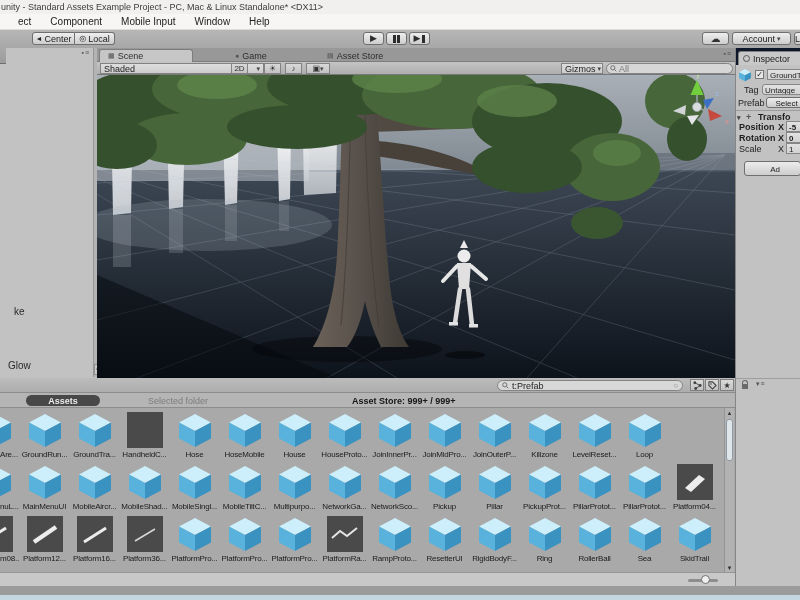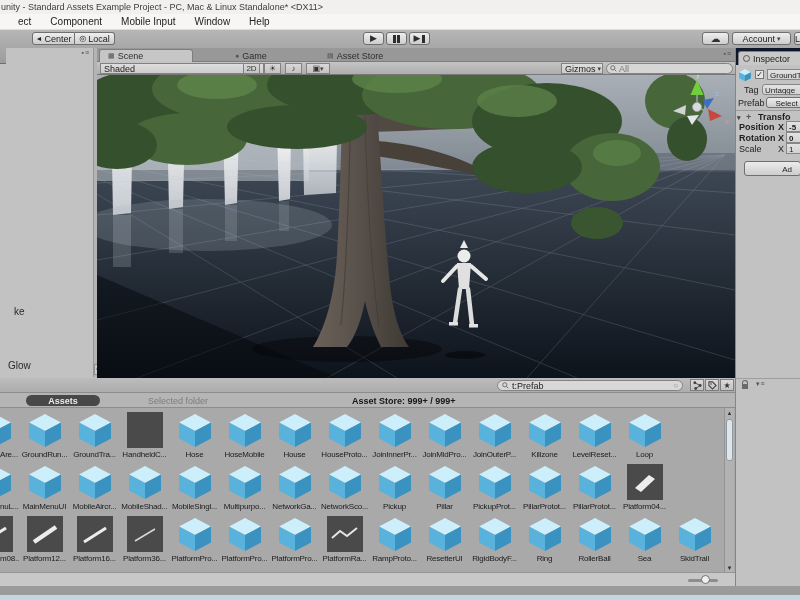--- a/index.html
+++ b/index.html
@@ -198,21 +198,21 @@
       <span class="ticon">▤</span>
       <span>Asset Store</span>
     </div>
     <span class="tiny-icons" style="right:3px; top:2px;">▪≡</span>
   </div>
   <div class="scenebar">
     <div class="sfield" style="left:3px; width:164px; justify-content:space-between;">
       <span>Shaded</span>
       <span class="caret">▾</span>
     </div>
-    <div class="mini-toggle" style="left:146px;">
+    <div class="mini-toggle" style="left:134px;">
       <span>2D</span>
     </div>
     <div class="mini-toggle" style="left:167px;">
       <span>☀</span>
     </div>
     <div class="mini-toggle" style="left:188px;">
       <span>♪</span>
     </div>
     <div class="mini-toggle" style="left:209px; width:24px;">
       <span>▣</span>
@@ -398,21 +398,21 @@
     <span style="position:absolute; left:3px;">Rotation</span>
     <span style="position:absolute; left:42px;">X</span>
     <div class="ifield" style="left:50px; top:-1px; width:15px;">0</div>
   </div>
   <div class="irow" style="top:96px;">
     <span style="position:absolute; left:3px;">Scale</span>
     <span style="position:absolute; left:42px;">X</span>
     <div class="ifield" style="left:50px; top:-1px; width:15px;">1</div>
   </div>
 
-  <div class="ifield ibtn" style="left:8px; top:113px; width:57px; height:15px; text-align:right; padding-right:8px; padding-top:3px;">Ad</div>
+  <div class="ifield ibtn" style="left:8px; top:113px; width:57px; height:15px; text-align:right; padding-right:20px; padding-top:3px;">Ad</div>
 
   <div style="position:absolute; left:0; top:330px; width:65px; border-top:1px solid #9e9e9e;"></div>
   <div class="mini-lock" style="left:6px; top:336px;"></div>
   <span class="tiny-icons" style="left:20px; top:332px;">▾≡</span>
 </div>
 
 <div class="abs proj">
   <div class="proj-toolbar">
     <div class="proj-search">
       <svg width="7" height="7" viewBox="0 0 10 10">
@@ -601,20 +601,28 @@
               <polygon points="35,11.5 19,20 19,36 35,27.5" fill="#3a92c0"></polygon>
             </svg></div>
     <div class="asset-label">MobileSingl...</div>
   </div>
         <div class="asset-cell">
     <div class="asset-icon"><svg width="38" height="38" viewBox="0 0 38 38">
               <polygon points="19,3 35,11.5 19,20 3,11.5" fill="#cdeefb"></polygon>
               <polygon points="3,11.5 19,20 19,36 3,27.5" fill="#58b2dc"></polygon>
               <polygon points="35,11.5 19,20 19,36 35,27.5" fill="#3a92c0"></polygon>
             </svg></div>
+    <div class="asset-label">MobileTiltC...</div>
+  </div>
+        <div class="asset-cell">
+    <div class="asset-icon"><svg width="38" height="38" viewBox="0 0 38 38">
+              <polygon points="19,3 35,11.5 19,20 3,11.5" fill="#cdeefb"></polygon>
+              <polygon points="3,11.5 19,20 19,36 3,27.5" fill="#58b2dc"></polygon>
+              <polygon points="35,11.5 19,20 19,36 35,27.5" fill="#3a92c0"></polygon>
+            </svg></div>
     <div class="asset-label">Multipurpo...</div>
   </div>
         <div class="asset-cell">
     <div class="asset-icon"><svg width="38" height="38" viewBox="0 0 38 38">
               <polygon points="19,3 35,11.5 19,20 3,11.5" fill="#cdeefb"></polygon>
               <polygon points="3,11.5 19,20 19,36 3,27.5" fill="#58b2dc"></polygon>
               <polygon points="35,11.5 19,20 19,36 35,27.5" fill="#3a92c0"></polygon>
             </svg></div>
     <div class="asset-label">NetworkGa...</div>
   </div>

